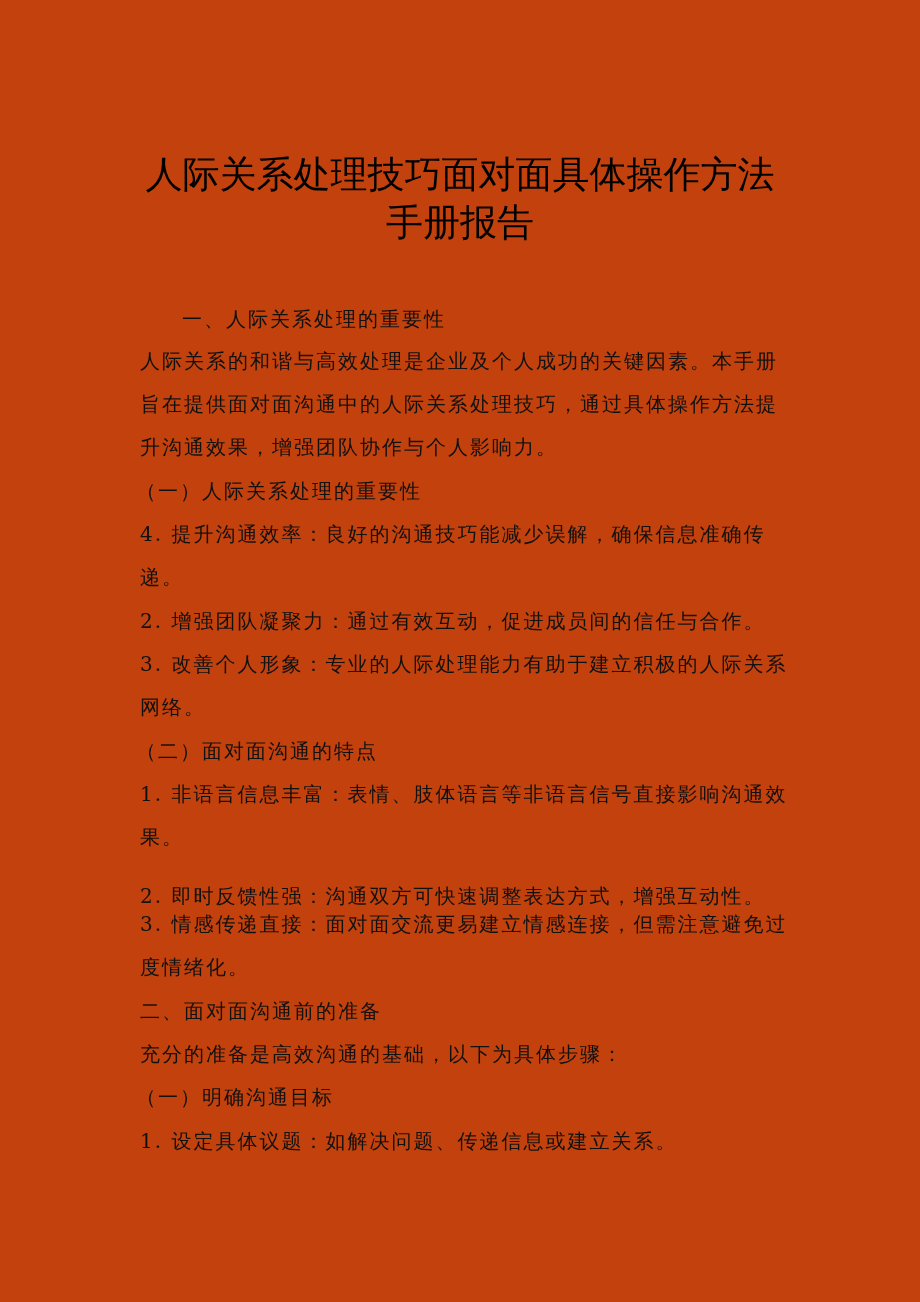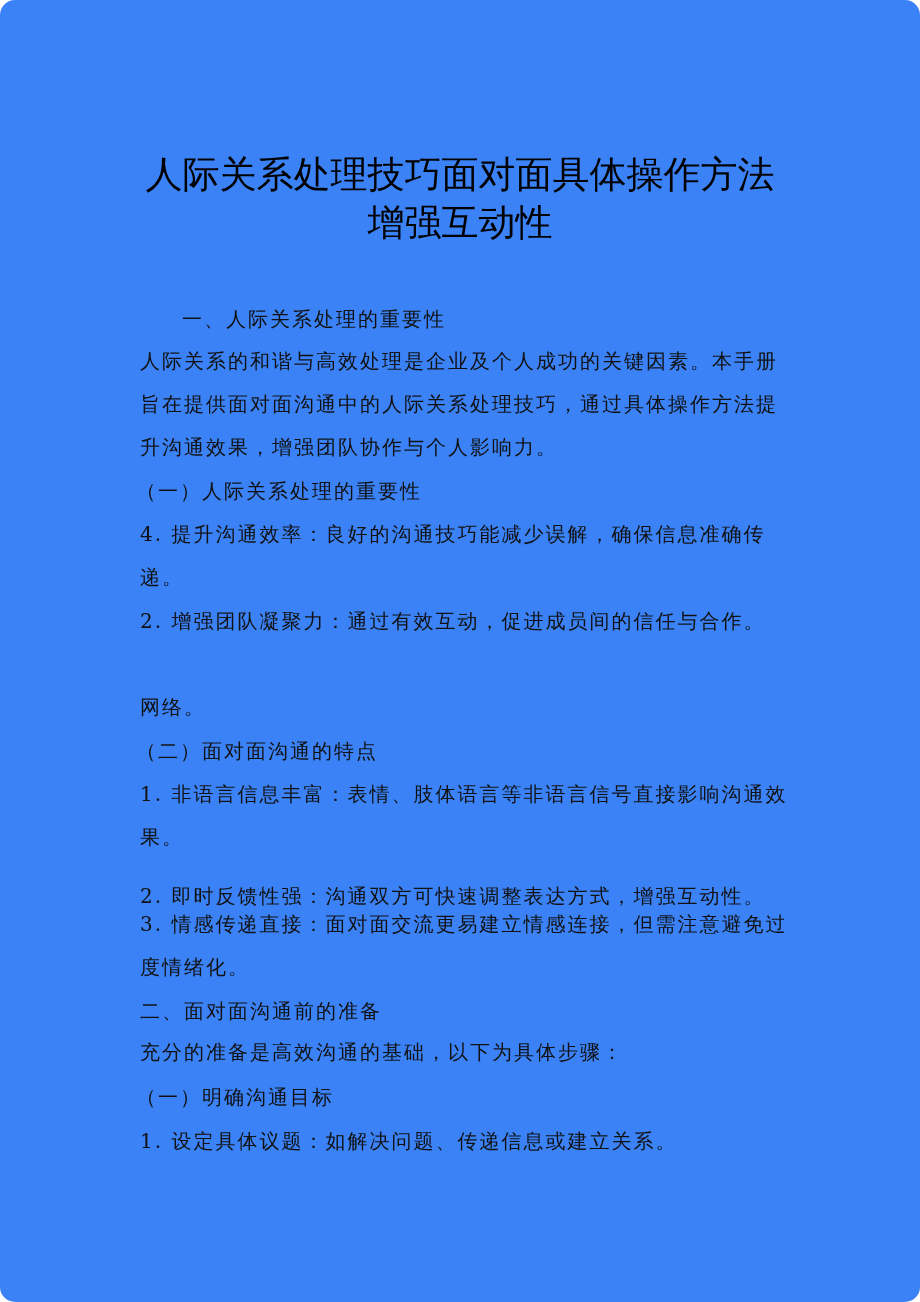--- a/index.html
+++ b/index.html
@@ -12,22 +12,21 @@
     height: 1302px;
     position: relative;
     overflow: hidden;
     color: #000000;
   }
   .page {
     position: absolute;
     left: 0; top: 0;
     width: 920px;
     height: 1302px;
-    background: #3b82f6;
-    border-radius: 15px;
+    background: #c2410c;
   }
   .title {
     position: absolute;
     left: 0;
     width: 920px;
     text-align: center;
     font-family: "DejaVu Sans", "Liberation Sans", sans-serif;
     font-size: 37px;
     line-height: 50px;
     color: #000;
@@ -42,34 +41,35 @@
     white-space: nowrap;
     color: #111;
     letter-spacing: 2px;
   }
 </style>
 </head>
 <body>
 
 <div class="page">
   <div class="title" style="top:150px;">人际关系处理技巧面对面具体操作方法</div>
-  <div class="title" style="top:198px;">增强互动性</div>
+  <div class="title" style="top:198px;">手册报告</div>
 
   <div class="line" style="top:304px; left:182px;">一、人际关系处理的重要性</div>
   <div class="line" style="top:389px;">旨在提供面对面沟通中的人际关系处理技巧，通过具体操作方法提</div>
   <div class="line" style="top:346px;">人际关系的和谐与高效处理是企业及个人成功的关键因素。本手册</div>
   <div class="line" style="top:432px;">升沟通效果，增强团队协作与个人影响力。</div>
   <div class="line" style="top:476px; left:136px;">（一）人际关系处理的重要性</div>
   <div class="line" style="top:519px;">4. 提升沟通效率：良好的沟通技巧能减少误解，确保信息准确传</div>
   <div class="line" style="top:562px;">递。</div>
   <div class="line" style="top:606px;">2. 增强团队凝聚力：通过有效互动，促进成员间的信任与合作。</div>
+  <div class="line" style="top:649px;">3. 改善个人形象：专业的人际处理能力有助于建立积极的人际关系</div>
   <div class="line" style="top:692px;">网络。</div>
   <div class="line" style="top:736px; left:136px;">（二）面对面沟通的特点</div>
   <div class="line" style="top:779px;">1. 非语言信息丰富：表情、肢体语言等非语言信号直接影响沟通效</div>
   <div class="line" style="top:822px;">果。</div>
   <div class="line" style="top:881px;">2. 即时反馈性强：沟通双方可快速调整表达方式，增强互动性。</div>
   <div class="line" style="top:909px;">3. 情感传递直接：面对面交流更易建立情感连接，但需注意避免过</div>
   <div class="line" style="top:952px;">度情绪化。</div>
   <div class="line" style="top:996px;font-family:Liberation Serif, serif;">二、面对面沟通前的准备</div>
-  <div class="line" style="top:1039px;font-family:Liberation Mono, monospace;">充分的准备是高效沟通的基础，以下为具体步骤：</div>
+  <div class="line" style="top:1039px;">充分的准备是高效沟通的基础，以下为具体步骤：</div>
   <div class="line" style="top:1082px; left:136px;">（一）明确沟通目标</div>
   <div class="line" style="top:1126px;">1. 设定具体议题：如解决问题、传递信息或建立关系。</div>
 </div>
 
 </body></html>

